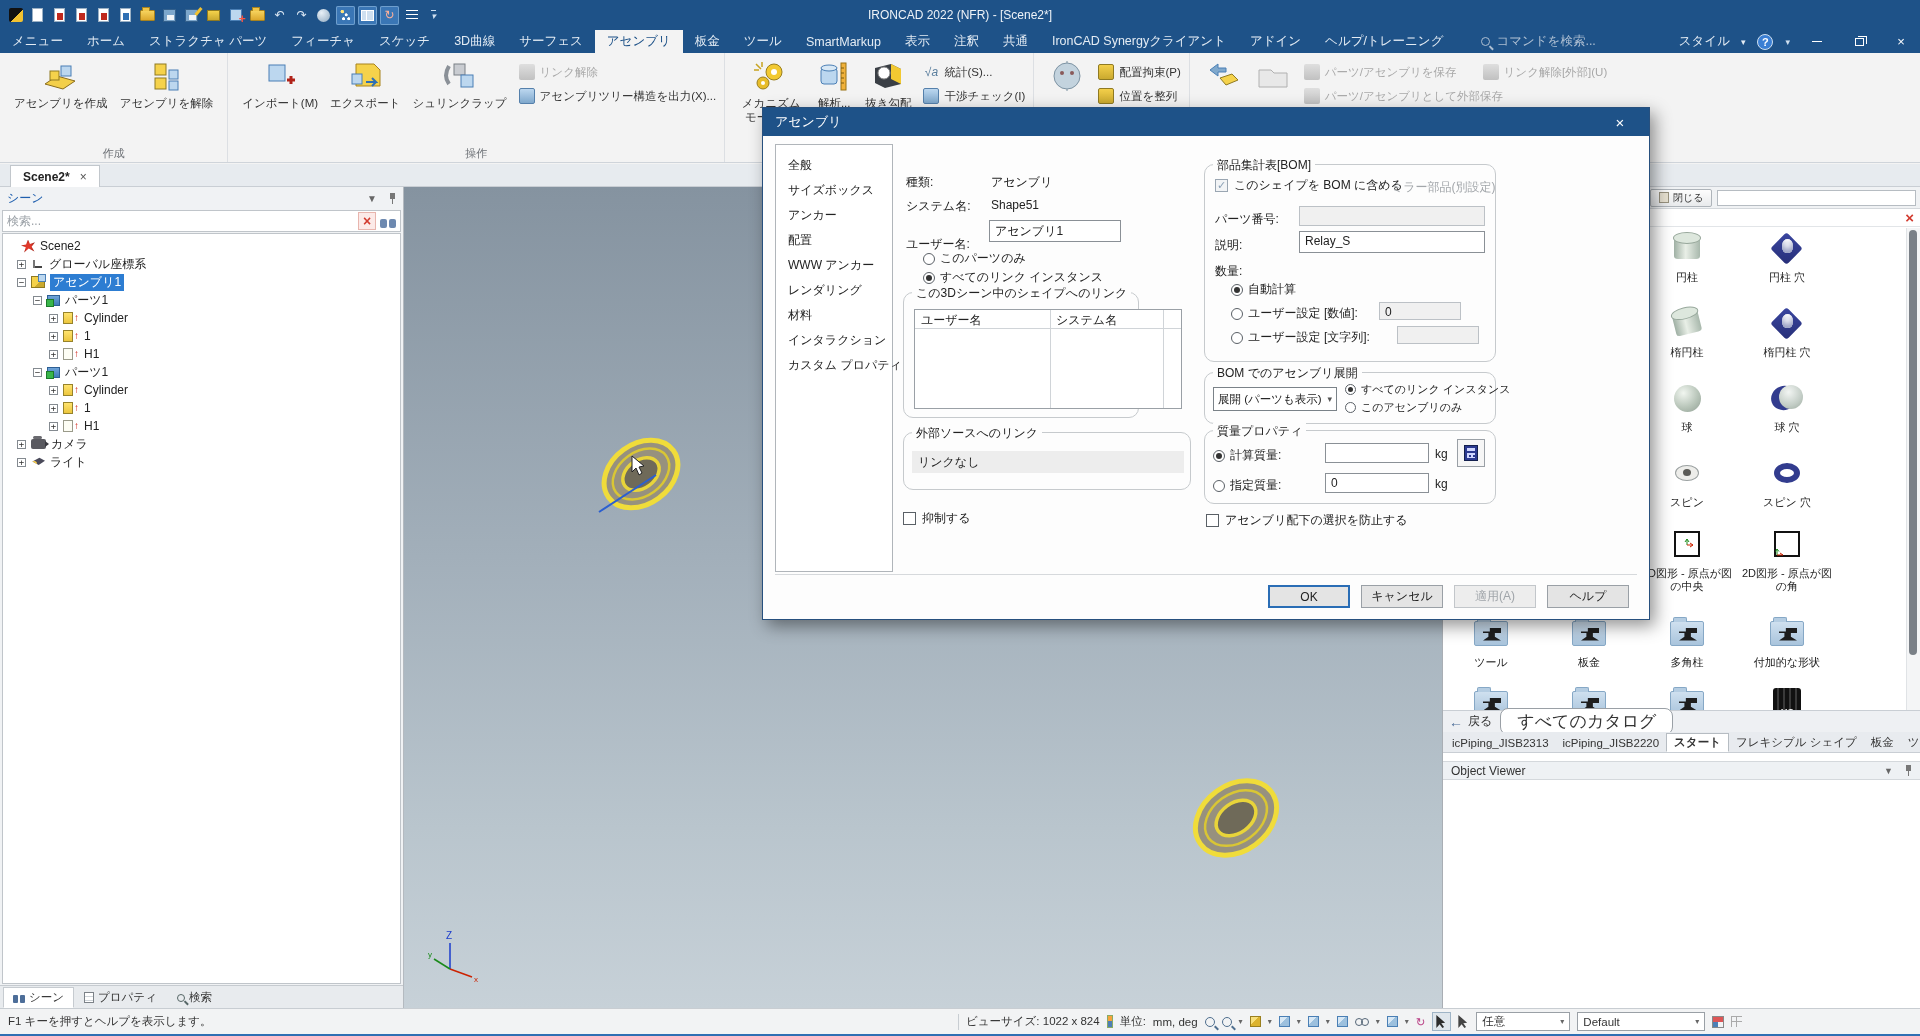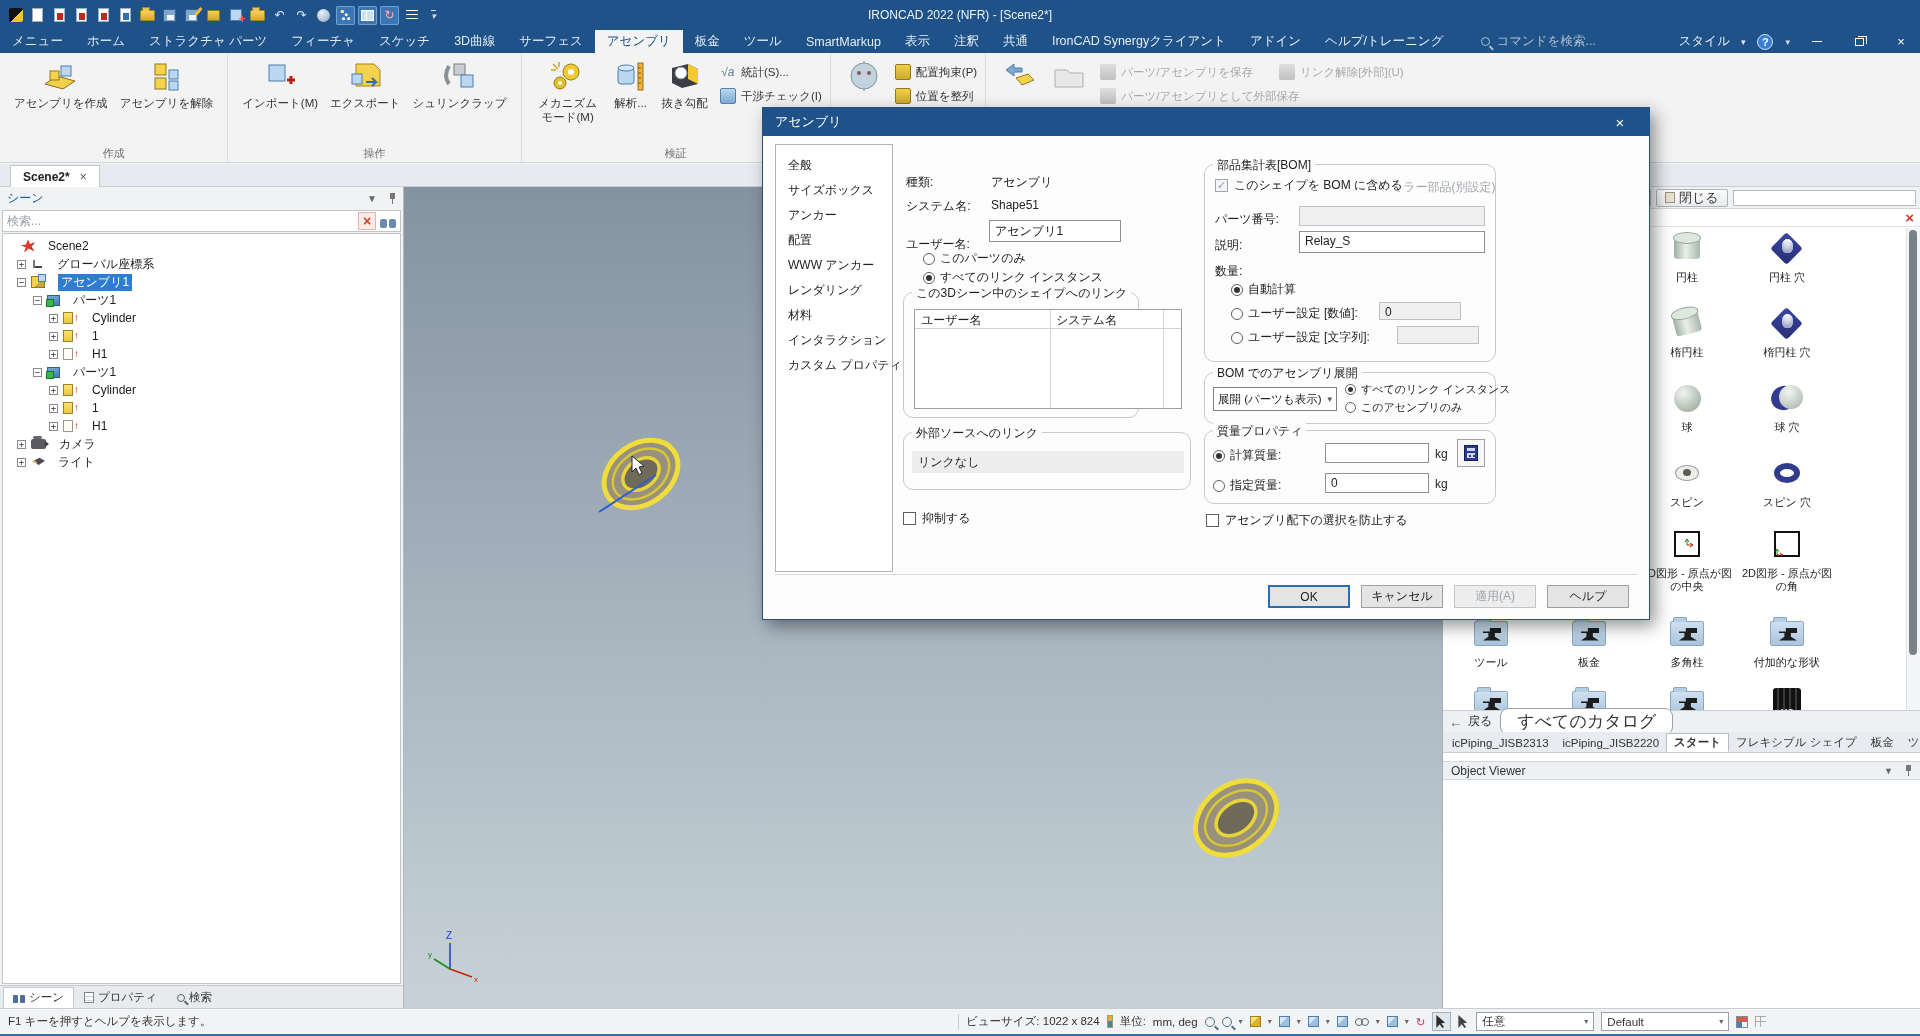--- a/index.html
+++ b/index.html
@@ -82,21 +82,21 @@
 .lp-search{height:22px;margin:0 2px;background:#fff;border:1px solid #c0c5ca;display:flex;align-items:center;padding:0 4px;font-size:12px}
 .lp-search .ph{color:#9aa0a6}
 .lp-search .clear{margin-left:auto;color:#d23b2f;font-weight:bold;font-size:14px;background:#fceae8;border:1px solid #e8b5ae;width:18px;text-align:center;line-height:16px}
 .binoc{width:16px;height:13px;margin-left:4px;position:relative;flex:none}
 .binoc::before,.binoc::after{content:"";position:absolute;bottom:0;width:7px;height:9px;background:#6d89b0;border-radius:2px}
 .binoc::before{left:0}.binoc::after{right:0}
 .lp-tree{flex:1;background:#fff;border:1px solid #c0c5ca;margin:1px 2px 0;overflow:hidden;padding-top:3px}
 .trow{height:18px;display:flex;align-items:center;font-size:12px;color:#222;white-space:nowrap}
 .exp{width:9px;height:9px;border:1px solid #848a90;background:#fff;font-size:9px;line-height:7px;text-align:center;color:#333;margin-right:5px;flex:none;font-family:"DejaVu Sans Mono",monospace}
 .noexp{width:9px;margin-right:5px;flex:none}
-.tlabel{margin-left:13px}
+.tlabel{margin-left:5px}
 .tlabel.sel{background:#2d7dd2;color:#fff;padding:0 3px}
 .up{color:#cc1100;font-size:10px;font-weight:bold;margin-left:1px;line-height:1}
 .ic-scene{width:14px;height:13px;flex:none;background:radial-gradient(circle,#e0392b 30%,#a32417 75%);clip-path:polygon(50% 0,64% 34%,100% 22%,76% 55%,96% 92%,55% 70%,22% 100%,34% 60%,0 46%,36% 38%)}
 .ic-axes{width:13px;height:13px;flex:none;position:relative}
 .ic-axes::before{content:"";position:absolute;left:2px;bottom:3px;width:9px;height:2px;background:#444}
 .ic-axes::after{content:"";position:absolute;left:2px;bottom:3px;width:2px;height:8px;background:#777}
 .ic-asm{width:14px;height:12px;flex:none;position:relative;background:linear-gradient(135deg,#f5d24b 55%,#caa92f 56%);border:1px solid #8f7a22}
 .ic-asm::after{content:"";position:absolute;right:-2px;top:-3px;width:6px;height:6px;background:#bcd7ef;border:1px solid #4a7fb5}
 .ic-part{width:13px;height:11px;flex:none;background:linear-gradient(#6ea3d8,#3f7cb8);border:1px solid #2d5f94;position:relative}
 .ic-part::after{content:"";position:absolute;left:-2px;bottom:-2px;width:6px;height:6px;background:#39b54a;border:1px solid #1d7a2a}
@@ -117,21 +117,21 @@
 .mini-mag{width:8px;height:8px;border:1.5px solid #566;border-radius:50%;position:relative}
 .mini-mag::after{content:"";position:absolute;width:5px;height:1.5px;background:#566;transform:rotate(45deg);left:6px;top:7px}
 
 
 .viewport{position:absolute;left:404px;top:187px;width:1043px;bottom:28px;background:linear-gradient(180deg,#8593a0 0%,#a2afba 45%,#b9c5cd 78%,#c7d1d8 100%);overflow:hidden}
 .vobj{position:absolute}
 
 
 .rightpanel{position:absolute;right:0;top:187px;width:478px;bottom:28px;background:#fff;border-left:1px solid #a9aeb4}
 .cat-toolbar{position:absolute;left:0;right:0;top:0;height:22px;background:#f0f2f4;border-bottom:1px solid #d4d8dc;display:flex;align-items:center;gap:5px;padding:0 4px 0 150px}
-.cat-btn{height:18px;display:flex;align-items:center;gap:4px;background:linear-gradient(#fdfdfd,#e8eaec);border:1px solid #aeb4ba;border-radius:2px;padding:0 8px;font-size:13px;color:#333;white-space:nowrap}
+.cat-btn{height:18px;display:flex;align-items:center;gap:4px;background:linear-gradient(#fdfdfd,#e8eaec);border:1px solid #aeb4ba;border-radius:2px;padding:0 8px;font-size:10px;color:#333;white-space:nowrap}
 .cat-btn .bi{width:10px;height:11px;background:#e8e2d2;border:1px solid #98927f}
 .cat-input{flex:1;height:16px;background:#fff;border:1px solid #b6bcc2}
 .cat-filter{position:absolute;left:0;right:0;top:22px;height:18px;background:#fff;border-bottom:1px solid #e2e5e8;display:flex;align-items:center;justify-content:flex-end;padding-right:6px}
 .cat-filter .x{color:#d23b2f;font-weight:bold;font-size:15px;line-height:1}
 .cat-grid{position:absolute;left:0;right:14px;top:41px;height:482px;overflow:hidden}
 .ccell{position:absolute;width:92px;text-align:center}
 .ccell .lbl{font-size:11px;color:#222;line-height:1.15;margin-top:3px}
 .ci{height:40px;display:flex;align-items:center;justify-content:center}
 .ic-cyl{width:26px;height:22px;background:linear-gradient(90deg,#9fb0a4,#e9efe7 45%,#a8b8ac);border-radius:4px/3px;position:relative}
 .ic-cyl::before{content:"";position:absolute;left:-1px;top:-5px;width:26px;height:10px;background:#dde7dd;border:1px solid #97a79b;border-radius:50%}
@@ -381,20 +381,30 @@
       <div class="bigbtn">
         <span class="bico">
             <svg width="38" height="34">
               <path d="M8 6 q-6 10 0 18" stroke="#8a9097" stroke-width="4" fill="none"></path>
               <rect x="13" y="4" width="11" height="11" fill="#c9ccd1" stroke="#7a8086"></rect>
               <rect x="20" y="15" width="12" height="12" fill="#bcd7ef" stroke="#4a7fb5"></rect>
             </svg>
           </span>
         <span>シュリンクラップ</span>
       </div>
+      <div class="smallcol">
+        <div class="smallbtn dis">
+            <i class="si gray"></i>
+            <span>リンク解除</span>
+          </div>
+        <div class="smallbtn">
+            <i class="si blue"></i>
+            <span>アセンブリツリー構造を出力(X)...</span>
+          </div>
+      </div>
       <div class="rgroup-label">操作</div>
     </div>
     <div class="rgroup">
       <div class="bigbtn wrap">
         <span class="bico">
             <svg width="38" height="34">
               <circle cx="22" cy="12" r="8" fill="#f2c931" stroke="#9a7f1e"></circle>
               <circle cx="22" cy="12" r="3" fill="#fff"></circle>
               <circle cx="11" cy="23" r="6" fill="#e8bd2a" stroke="#9a7f1e"></circle>
               <circle cx="11" cy="23" r="2" fill="#fff"></circle>
@@ -942,21 +952,21 @@
       <i class="sb-cube"></i>
       <i class="sb-glass"></i>
       <span class="sb-drop">▾</span>
       <i class="sb-cube"></i>
       <span class="sb-drop">▾</span>
       <span style="color:#b48">↻</span>
       <span class="cursor-box">
           <i class="sb-cursor"></i>
         </span>
       <i class="sb-cursor boxed"></i>
-      <span class="sb-combo" style="width:118px">
+      <span class="sb-combo" style="width:94px">
           <span class="v">任意</span>
           <span class="sb-drop">▾</span>
         </span>
       <span class="sb-combo" style="width:128px">
           <span class="v">Default</span>
           <span class="sb-drop">▾</span>
         </span>
       <i class="sb-node"></i>
       <i class="sb-grid2"></i>
     </div>

